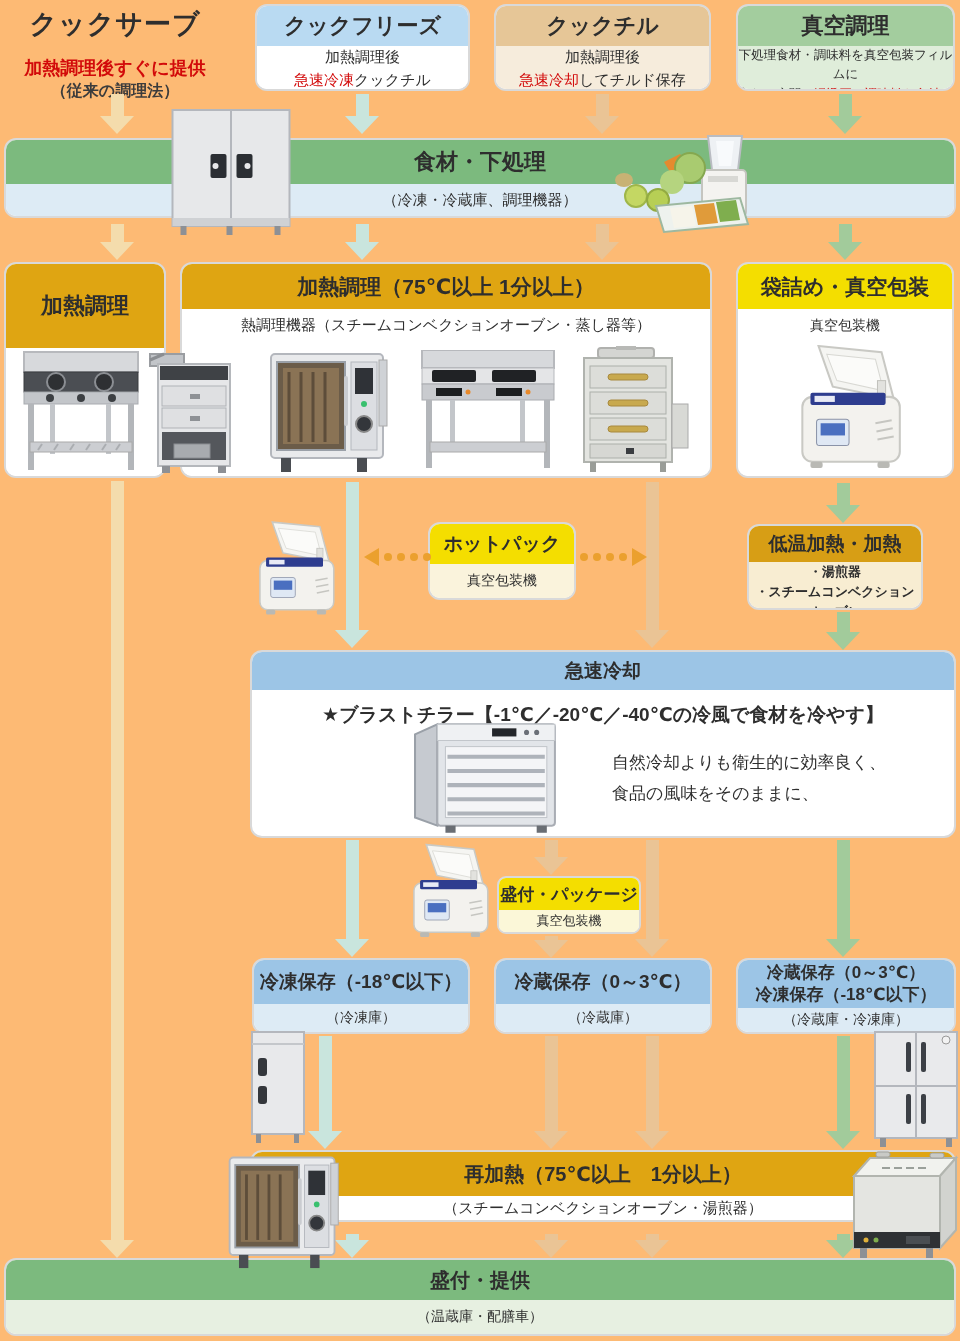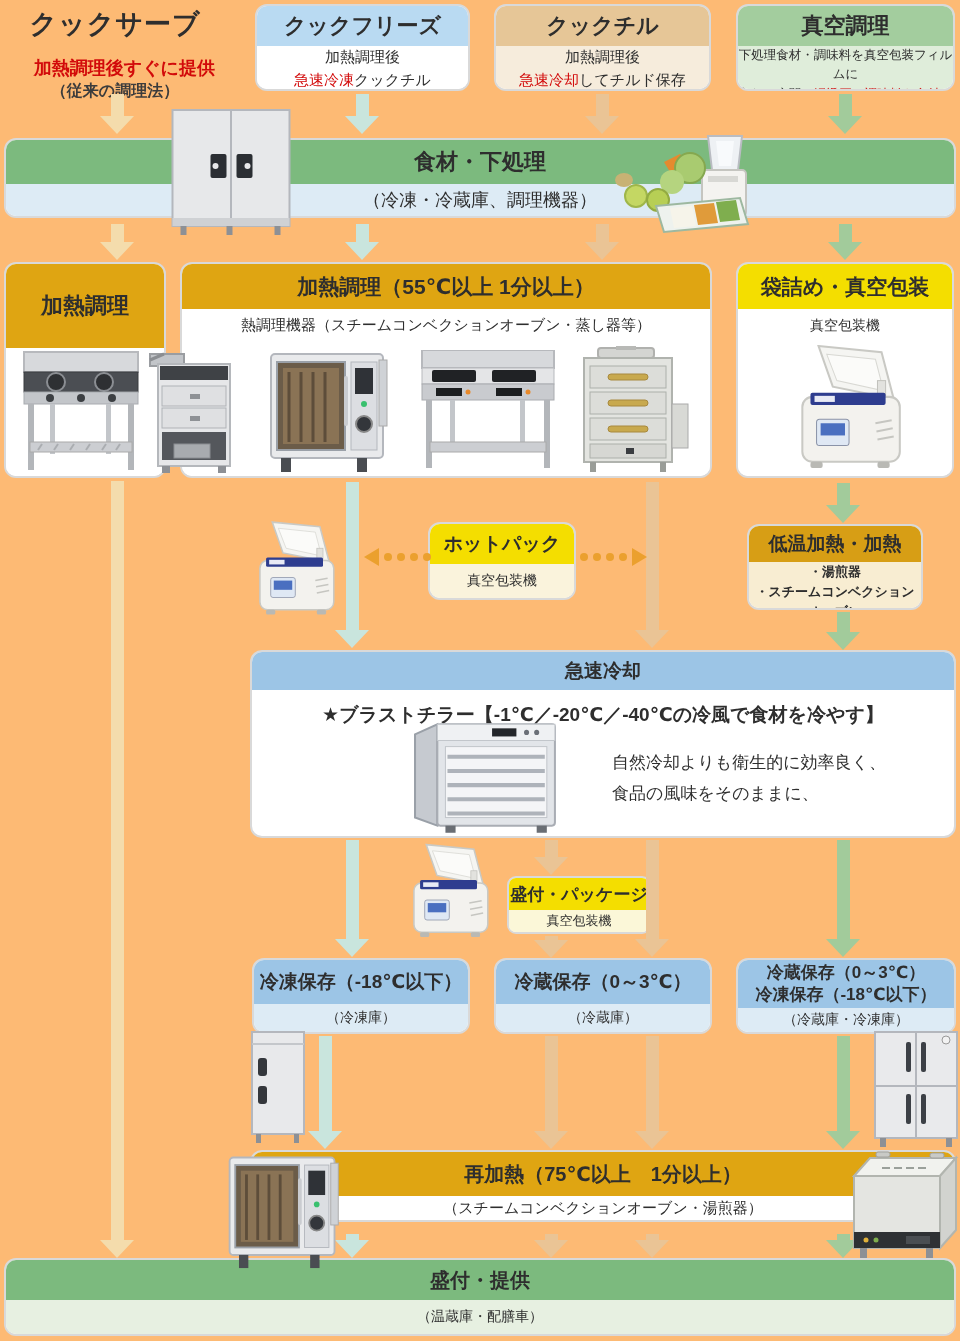--- a/index.html
+++ b/index.html
@@ -15,38 +15,38 @@
 
   .box{position:absolute;border:2px solid #d9d9d9;border-radius:12px;overflow:hidden;background:#fff;
        box-sizing:border-box;display:flex;flex-direction:column;z-index:1;}
   .box .hd{display:flex;align-items:center;justify-content:center;font-weight:bold;flex:0 0 auto;text-align:center;}
   .box .bd{flex:1 1 auto;display:flex;flex-direction:column;align-items:center;justify-content:center;text-align:center;background:#fff;}
   .sub-line{height:33px;display:flex;align-items:center;justify-content:center;font-size:15px;flex:0 0 auto;background:#fff;}
 
   .toplabel{position:absolute;text-align:center;z-index:1;}
   #label-cookserve{left:15px;top:6px;width:200px;}
   .tl-title{font-size:27px;font-weight:bold;letter-spacing:1px;}
-  .tl-red{margin-top:14px;font-size:18px;font-weight:bold;text-align:right;}
+  .tl-red{margin-top:14px;font-size:18px;font-weight:bold;}
   .tl-sub{font-size:16px;font-weight:bold;color:#3c3c3c;margin-top:1px;}
   .red{color:var(--red);}
 
   .topbox .hd{height:40px;font-size:22px;}
   .topbox .bd{font-size:15px;line-height:1.5;text-align:center;}
   #box-freeze{left:255px;top:4px;width:215px;height:87px;}
   #box-freeze .hd{background:var(--freeze-head);}
   #box-chill{left:494px;top:4px;width:217px;height:87px;}
   #box-chill .hd{background:var(--chill-head);}
   #box-chill .bd{background:var(--chill-body);}
   #box-vac{left:736px;top:4px;width:219px;height:87px;}
   #box-vac .hd{background:var(--vac-head);}
   #box-vac .bd{background:var(--vac-body);font-size:12.5px;line-height:1.55;}
 
   #band-prep{left:4px;top:138px;width:952px;height:80px;}
   #band-prep .hd{height:44px;background:var(--band-green);font-size:22px;}
-  #band-prep .bd{background:var(--blue-body);font-size:18px;}
+  #band-prep .bd{background:var(--blue-body);font-size:15px;}
 
   #box-heat-simple{left:4px;top:262px;width:162px;height:216px;}
   #box-heat-simple .hd{height:84px;background:var(--gold);font-size:22px;}
   #box-heat-main{left:180px;top:262px;width:532px;height:216px;}
   #box-heat-main .hd{height:45px;background:var(--gold);font-size:21px;}
   #box-bagging{left:736px;top:262px;width:218px;height:216px;}
   #box-bagging .hd{height:45px;background:var(--yellow);font-size:21px;}
   #box-bagging .sub-line{font-size:14px;}
 
   #box-hotpack{left:428px;top:522px;width:148px;height:78px;}
@@ -55,21 +55,21 @@
 
   #box-lowheat{left:736px;top:524px;width:176px;height:86px;margin-left:11px;}
   #box-lowheat .hd{height:36px;background:var(--gold-dark);font-size:19px;}
   #box-lowheat .bd{background:var(--cream);font-size:13px;font-weight:bold;line-height:1.55;}
 
   #box-rapidcool{left:250px;top:650px;width:706px;height:188px;}
   #box-rapidcool .hd{height:38px;background:var(--blue-head);font-size:19px;}
   .rc-headline{margin-top:12px;text-align:center;font-size:19px;font-weight:bold;flex:0 0 auto;}
   .rc-text{position:absolute;left:360px;top:96px;font-size:17px;line-height:1.8;text-align:left;}
 
-  #box-package{left:497px;top:876px;width:144px;height:58px;border-radius:9px;margin-left:10px;}
+  #box-package{left:497px;top:876px;width:144px;height:58px;border-radius:9px;}
   #box-package .hd{height:32px;background:var(--yellow);font-size:17px;}
   #box-package .bd{background:var(--yellow-body);font-size:13px;}
 
   .storebox .hd{background:var(--blue-head);font-size:19px;}
   .storebox .bd{background:var(--blue-body);font-size:14px;}
   #box-store-a{left:252px;top:958px;width:218px;height:76px;}
   #box-store-a .hd{height:44px;}
   #box-store-b{left:494px;top:958px;width:218px;height:76px;}
   #box-store-b .hd{height:44px;}
   #box-store-c{left:736px;top:958px;width:220px;height:76px;}
@@ -243,21 +243,21 @@
       <i class="bar"></i>
       <i class="head"></i>
     </div>
 
   <div class="box" id="box-heat-simple">
     <div class="hd">加熱調理</div>
     <div class="bd"></div>
   </div>
 
   <div class="box" id="box-heat-main">
-    <div class="hd">加熱調理（55℃以上 1分以上）</div>
+    <div class="hd">加熱調理（75℃以上 1分以上）</div>
     <div class="sub-line">熱調理機器（スチームコンベクションオーブン・蒸し器等）</div>
     <div class="bd"></div>
   </div>
 
   <div class="box" id="box-bagging">
     <div class="hd">袋詰め・真空包装</div>
     <div class="sub-line">真空包装機</div>
     <div class="bd"></div>
   </div>
 

